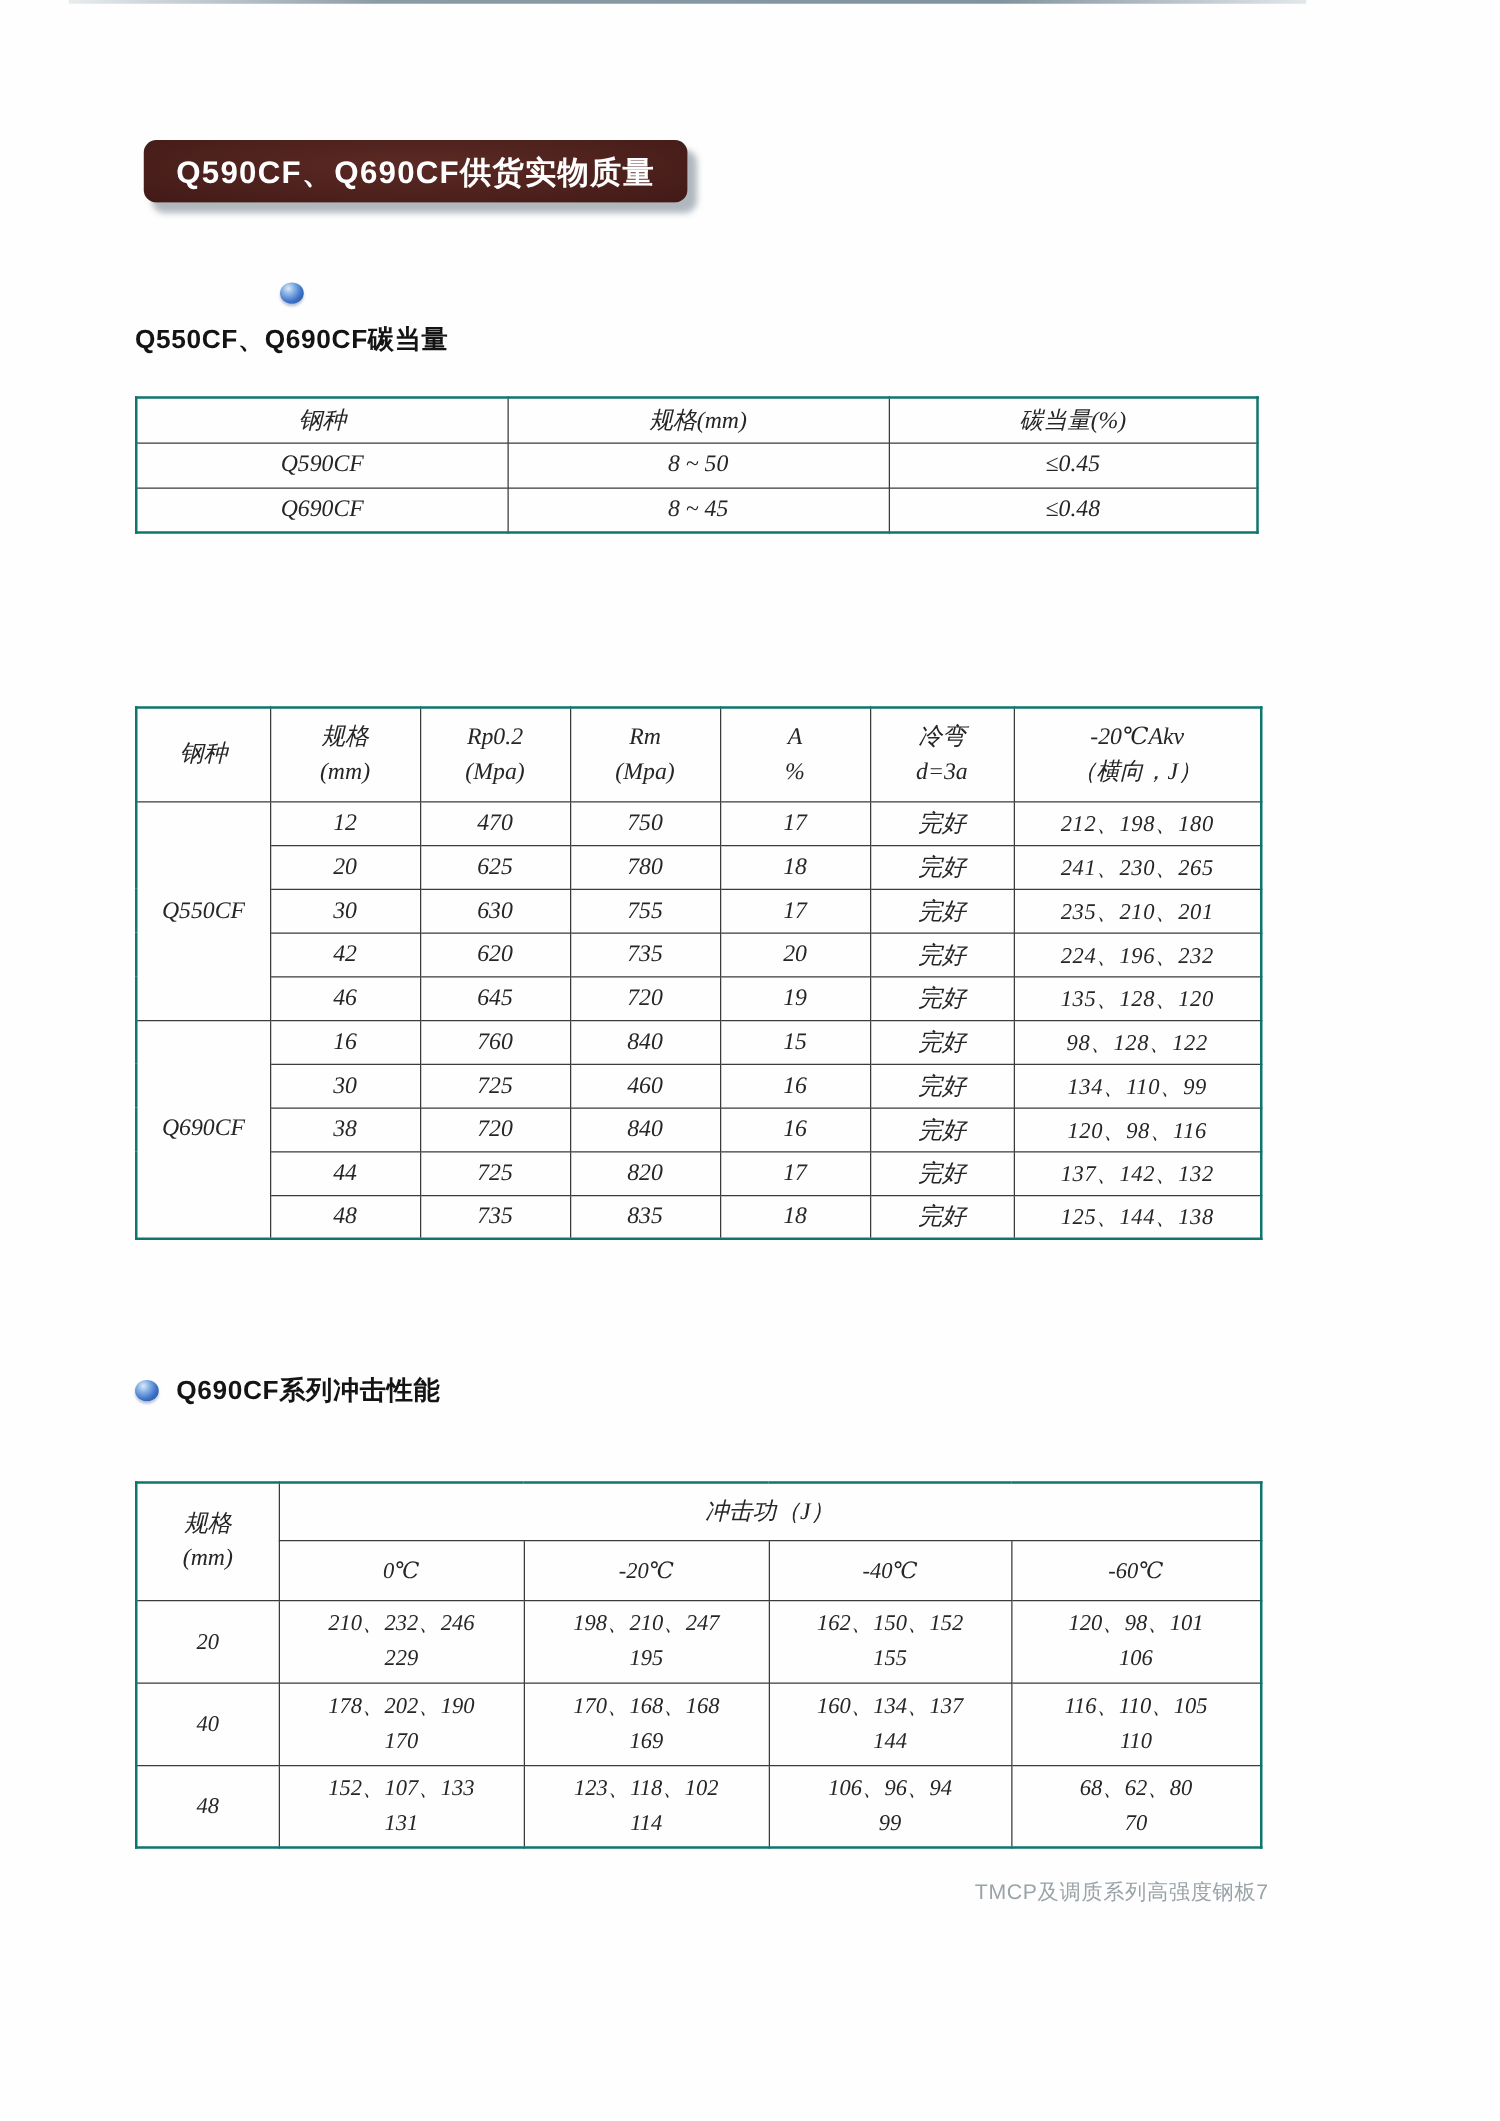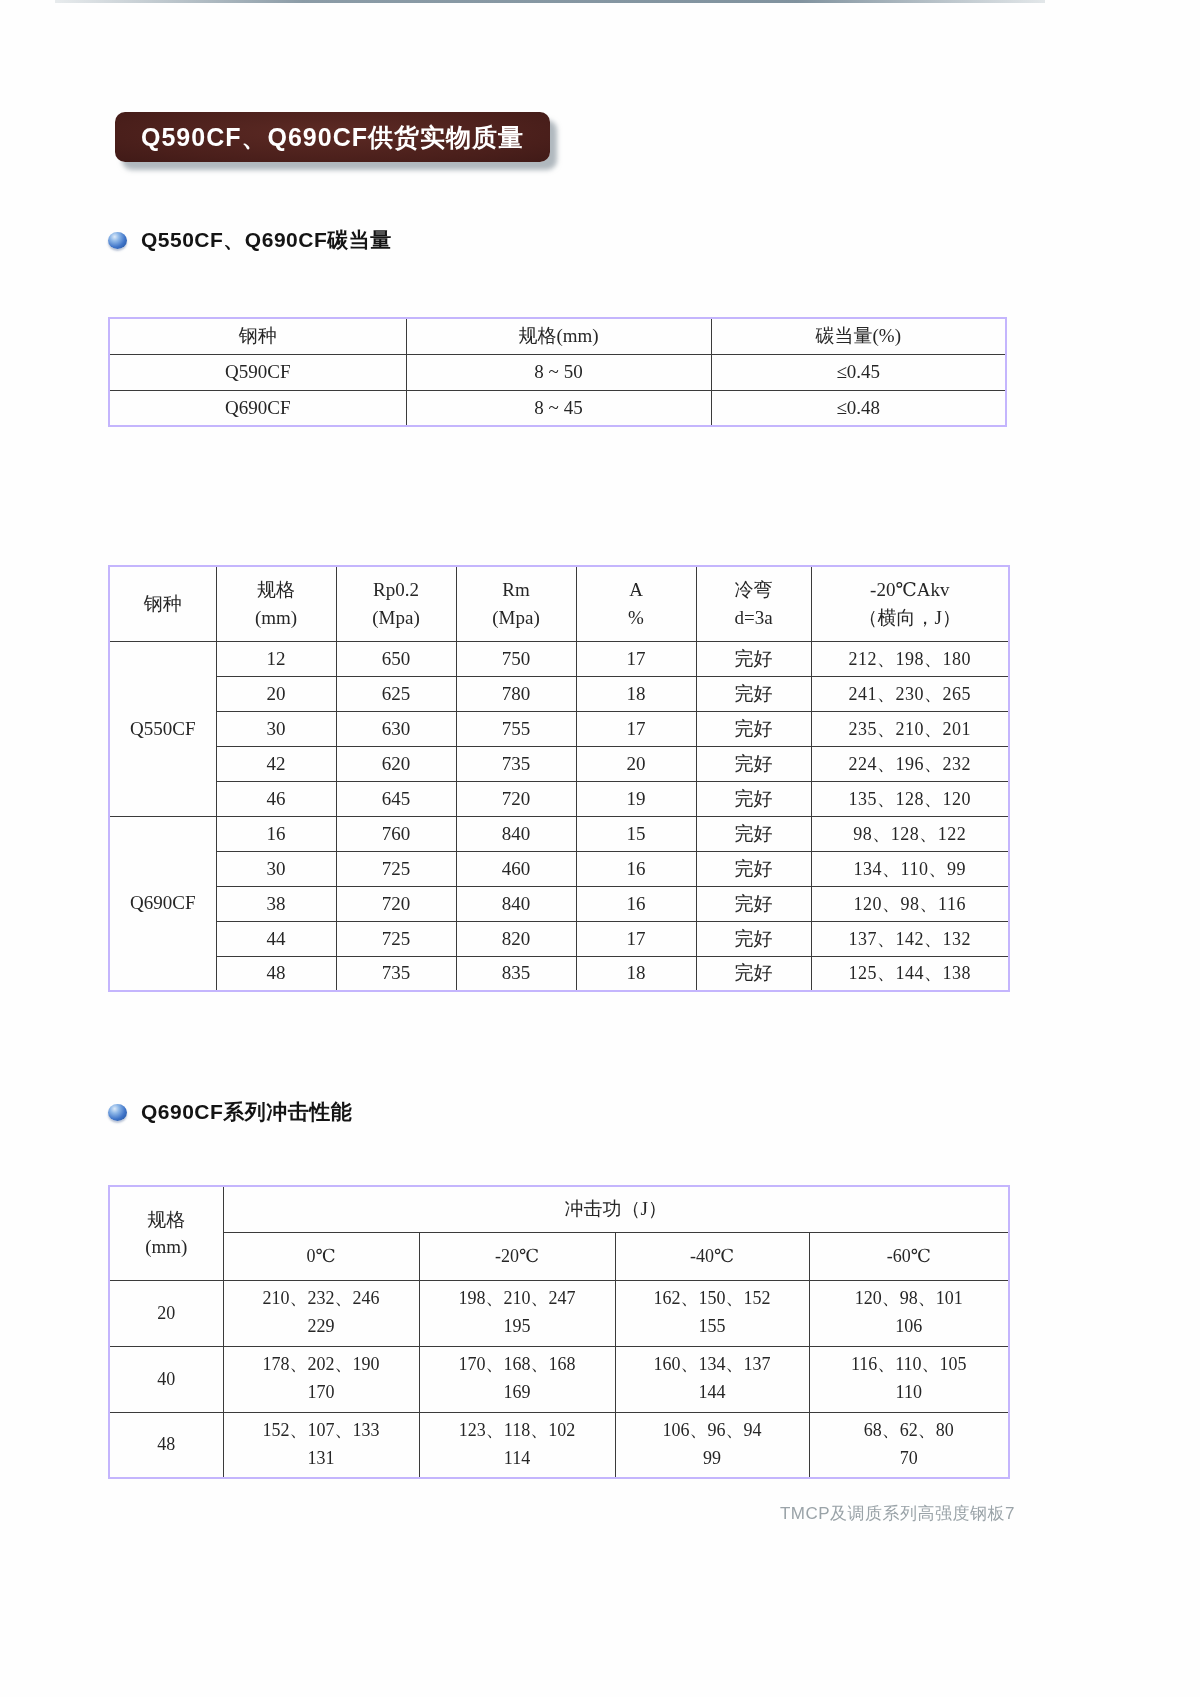--- a/index.html
+++ b/index.html
@@ -34,30 +34,31 @@
 
   
   .sec-head { position: absolute; left: 108px; display: flex; align-items: center; gap: 14px; }
   .sec-head .bullet {
     width: 19px; height: 17px; border-radius: 50%;
     background: radial-gradient(circle at 35% 28%, #ddeaf8 0%, #8fb8e8 25%, #3f74c8 60%, #1b4a94 100%);
     box-shadow: 0 2px 2px rgba(60,90,140,0.35);
     flex: 0 0 auto;
   }
   .sec-head h2 { font-size: 21px; font-weight: bold; color: #141414; letter-spacing: 0.5px; }
-  .sec-head-1 { top: 226px; }
+  .sec-head-1 { top: 226px; flex-direction: column; }
   .sec-head-2 { top: 510px; }
   .sec-head-3 { top: 1098px; }
 
   
   table {
     border-collapse: collapse; table-layout: fixed;
     position: absolute;
     font-family: "Liberation Serif", "DejaVu Serif", serif;
-    border: 2px solid #c4b5fd;
+    border: 2px solid #0f766e;
+    font-style: italic;
   }
   th, td {
     border: 1.5px solid #3b3b3b;
     text-align: center; vertical-align: middle;
     font-weight: normal;
     color: #262626;
   }
 
   
   .table1 { left: 108px; top: 317px; width: 897px; font-size: 19px; }
@@ -164,21 +165,21 @@
         <th>
             <span class="hline1">-20℃Akv</span>
             <span class="hline2">（横向，J）</span>
           </th>
       </tr>
     </thead>
     <tbody>
       <tr>
         <td rowspan="5">Q550CF</td>
         <td>12</td>
-        <td>650</td>
+        <td>470</td>
         <td>750</td>
         <td>17</td>
         <td>完好</td>
         <td class="akv">212、198、180</td>
       </tr>
       <tr>
         <td>20</td>
         <td>625</td>
         <td>780</td>
         <td>18</td>

